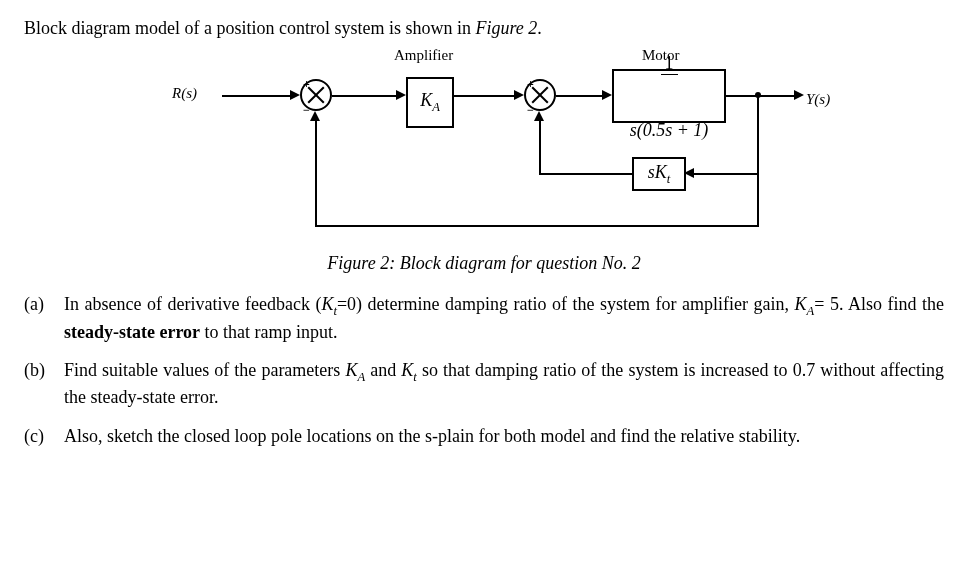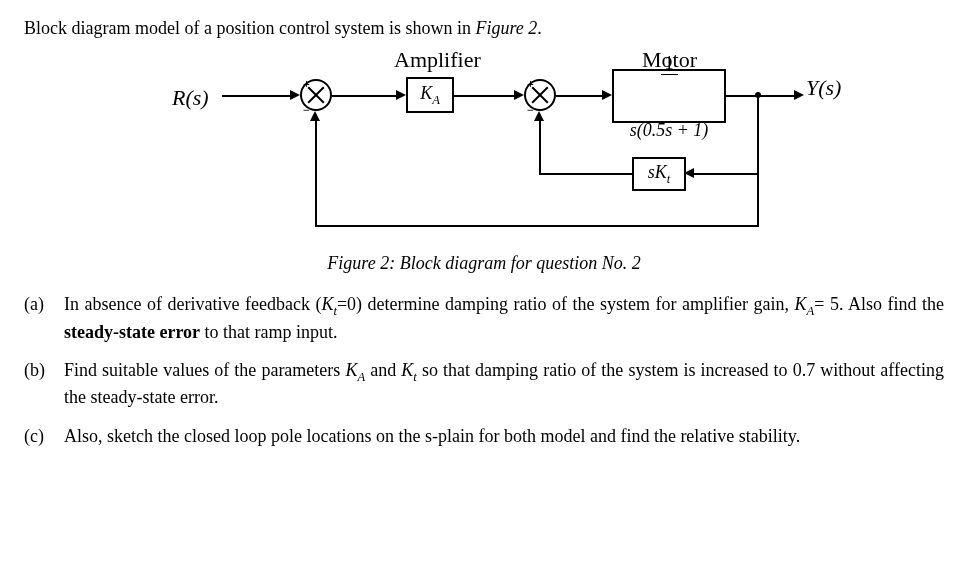--- a/index.html
+++ b/index.html
@@ -18,21 +18,21 @@
 
   
   .diagram-wrap {
     position: relative;
     width: 760px;
     height: 200px;
     margin: 6px auto 4px auto;
   }
   .dlabel {
     position: absolute;
-    font-size: 22px;
+    font-size: 15px;
   }
   .sumnode {
     position: absolute;
     width: 32px; height: 32px;
     border: 2.5px solid #000;
     border-radius: 50%;
     box-sizing: border-box;
     background: #fff;
   }
   .sumnode::before, .sumnode::after {
@@ -124,33 +124,33 @@
   <span>Block diagram model of a position control system is shown in </span><span class="italic">Figure 2</span><span>.</span>
 </div>
 
 <div class="diagram-wrap">
 
   <span class="dlabel" style="left:290px; top:0px;">Amplifier</span>
   <span class="dlabel" style="left:538px; top:0px;">Motor</span>
 
   <span class="dlabel italic" style="left:68px; top:38px;">R(s)</span>
 
-  <span class="dlabel italic" style="left:702px; top:28px;">Y(s)</span>
+  <span class="dlabel italic" style="left:702px; top:44px;">Y(s)</span>
 
   <div class="hline" style="left:118px; top:48px; width:70px;"></div>
   <div class="arrow-r" style="left:186px; top:43px;"></div>
 
   <div class="sumnode" style="left:196px; top:32px;"></div>
   <span class="sumplus" style="left:199px; top:30px;">+</span>
   <span class="sumplus" style="left:199px; top:56px;">−</span>
 
   <div class="hline" style="left:228px; top:48px; width:66px;"></div>
   <div class="arrow-r" style="left:292px; top:43px;"></div>
 
-  <div class="box" style="left:302px; top:30px; width:48px; height:36px;">
+  <div class="box" style="left:302px; top:30px; width:48px; height:51px;">
     <span class="italic"><span>K</span><span class="sub">A</span></span>
   </div>
 
   <div class="hline" style="left:350px; top:48px; width:62px;"></div>
   <div class="arrow-r" style="left:410px; top:43px;"></div>
 
   <div class="sumnode" style="left:420px; top:32px;"></div>
   <span class="sumplus" style="left:423px; top:30px;">+</span>
   <span class="sumplus" style="left:423px; top:56px;">−</span>
 

